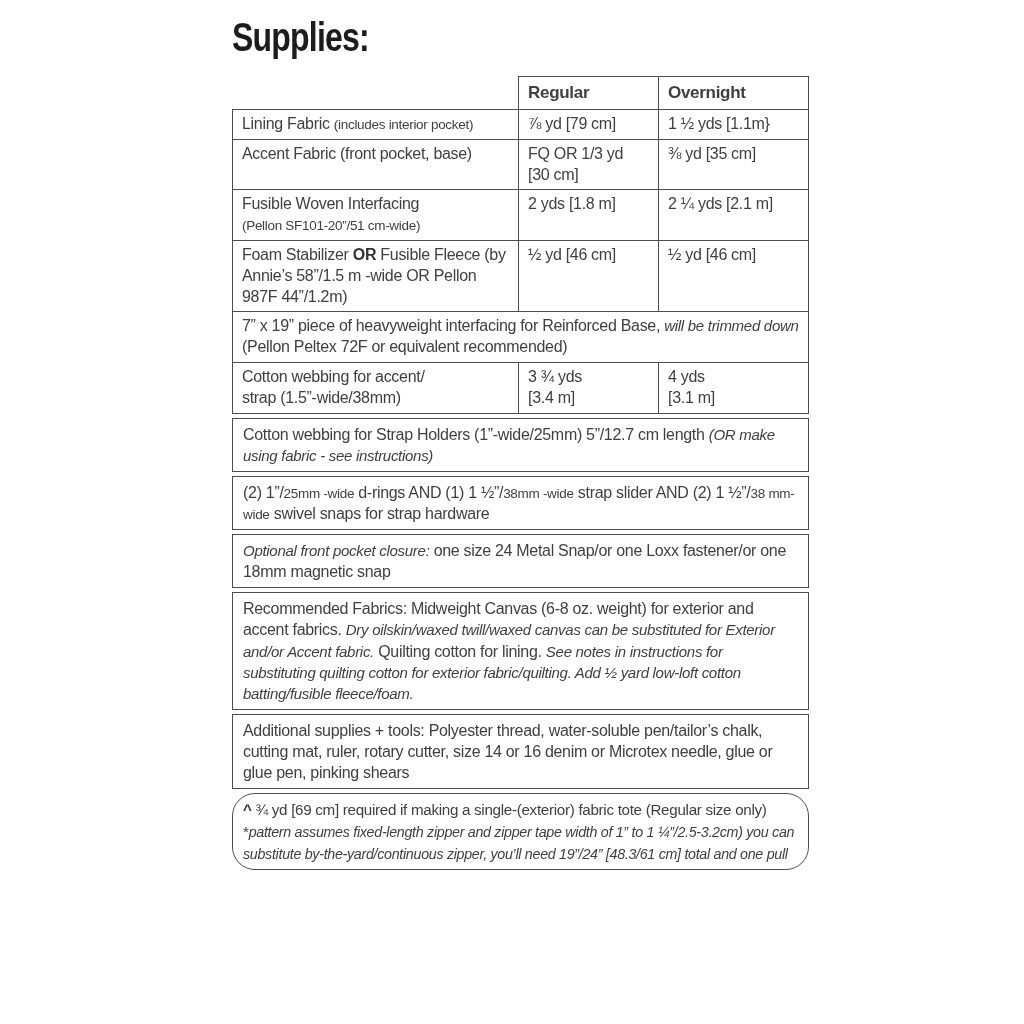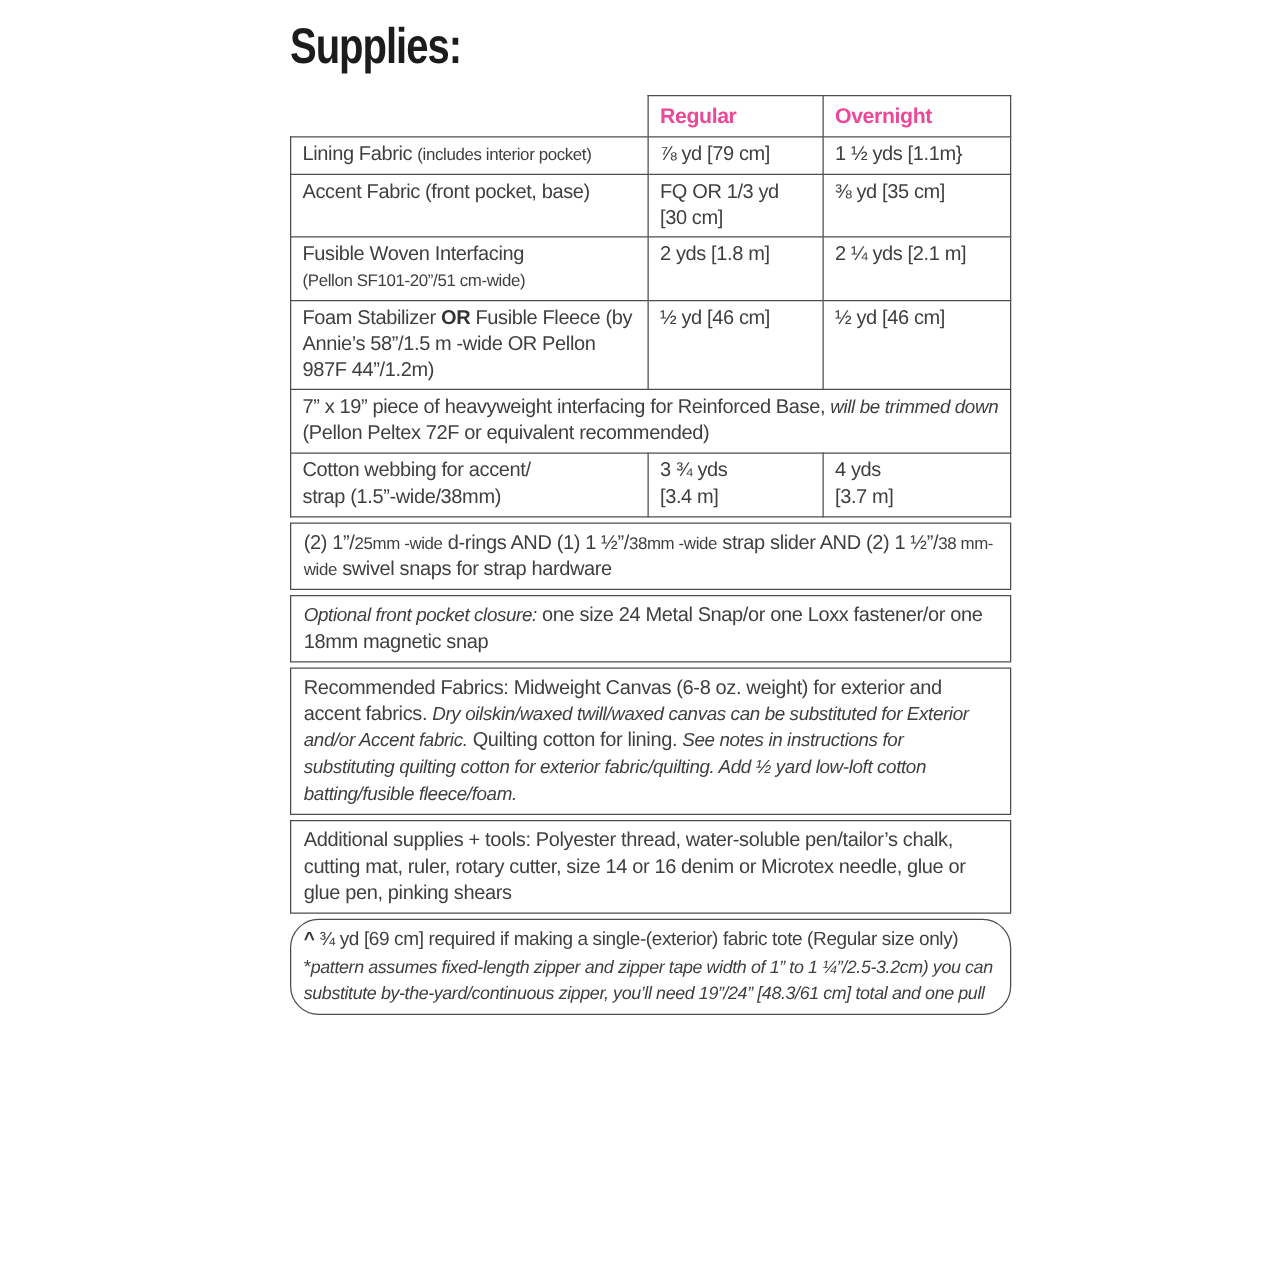--- a/index.html
+++ b/index.html
@@ -20,21 +20,21 @@
     table-layout:fixed;
   }
   table.supplies col.c1{width:286px;}
   table.supplies col.c2{width:140px;}
   table.supplies col.c3{width:150px;}
   table.supplies th, table.supplies td{
     border:1.5px solid #4d4d4d;vertical-align:top;text-align:left;
     padding:4px 9px;font-size:16px;line-height:1.3;letter-spacing:-0.3px;
     font-weight:normal;
   }
-  table.supplies th{font-size:17px;font-weight:bold;color:#ec4899;padding-top:5px;padding-bottom:5px;}
+  table.supplies th{font-size:17px;font-weight:bold;color:#404040;padding-top:5px;padding-bottom:5px;}
   table.supplies th.blank{border:none;background:transparent;}
   .note-box{
     border:1.5px solid #4d4d4d;margin-top:4px;padding:5px 10px;
     font-size:16px;line-height:1.32;letter-spacing:-0.3px;width:555px;
   }
   .note-sm{font-size:15.2px;line-height:1.43;border-radius:23px;}
   .seg-n{}
   .seg-b{font-weight:bold;color:#333;}
   .seg-i{font-style:italic;font-size:0.94em;}
   .seg-sm{font-size:13.5px;}
@@ -81,25 +81,26 @@
           <td><span class="seg-n">Foam Stabilizer </span><span class="seg-b">OR</span><span class="seg-n"> Fusible Fleece (by Annie’s 58”/1.5 m -wide OR Pellon 987F 44”/1.2m)</span></td>
           <td class="val"><span class="seg-n">½ yd [46 cm]</span></td>
           <td class="val"><span class="seg-n">½ yd [46 cm]</span></td>
         </tr>
         <tr>
           <td colspan="3"><span class="seg-n">7” x 19” piece of heavyweight interfacing for Reinforced Base, </span><span class="seg-i">will be trimmed down</span><span class="seg-n"> (Pellon Peltex 72F or equivalent recommended)</span></td>
         </tr>
         <tr>
           <td><span class="seg-n">Cotton webbing for accent/</span><br><span class="seg-n">strap (1.5”-wide/38mm)</span></td>
           <td class="val"><span class="seg-n">3 ¾ yds</span><br><span class="seg-n">[3.4 m]</span></td>
-          <td class="val"><span class="seg-n">4 yds</span><br><span class="seg-n">[3.7 m]</span></td>
+          <td class="val"><span class="seg-n">4 yds</span><br><span class="seg-n">[3.1 m]</span></td>
         </tr>
       </tbody>
   </table>
 
   <div id="note-boxes">
+      <div class="note-box"><span class="seg-n">Cotton webbing for Strap Holders (1”-wide/25mm) 5”/12.7 cm length </span><span class="seg-i">(OR make using fabric - see instructions)</span></div>
       <div class="note-box"><span class="seg-n">(2) 1”/</span><span class="seg-sm">25mm -wide</span><span class="seg-n"> d-rings AND (1) 1 ½”/</span><span class="seg-sm">38mm -wide</span><span class="seg-n"> strap slider AND (2) 1 ½”/</span><span class="seg-sm">38 mm-wide</span><span class="seg-n"> swivel snaps for strap hardware</span></div>
       <div class="note-box"><span class="seg-i">Optional front pocket closure:</span><span class="seg-n"> one size 24 Metal Snap/or one Loxx fastener/or one 18mm magnetic snap</span></div>
       <div class="note-box"><span class="seg-n">Recommended Fabrics: Midweight Canvas (6-8 oz. weight) for exterior and accent fabrics. </span><span class="seg-i">Dry oilskin/waxed twill/waxed canvas can be substituted for Exterior and/or Accent fabric.</span><span class="seg-n"> Quilting cotton for lining. </span><span class="seg-i">See notes in instructions for substituting quilting cotton for exterior fabric/quilting. Add ½ yard low-loft cotton batting/fusible fleece/foam.</span></div>
       <div class="note-box"><span class="seg-n">Additional supplies + tools: Polyester thread, water-soluble pen/tailor’s chalk, cutting mat, ruler, rotary cutter, size 14 or 16 denim or Microtex needle, glue or glue pen, pinking shears</span></div>
       <div class="note-box note-sm"><span class="seg-b">^</span><span class="seg-n"> ¾ yd [69 cm] required if making a single-(exterior) fabric tote (Regular size only)</span><br><span class="seg-n">*</span><span class="seg-i">pattern assumes fixed-length zipper and zipper tape width of 1” to 1 ¼”/2.5-3.2cm) you can substitute by-the-yard/continuous zipper, you’ll need 19”/24” [48.3/61 cm] total and one pull</span></div>
     </div>
 </div>
 
 </body></html>

